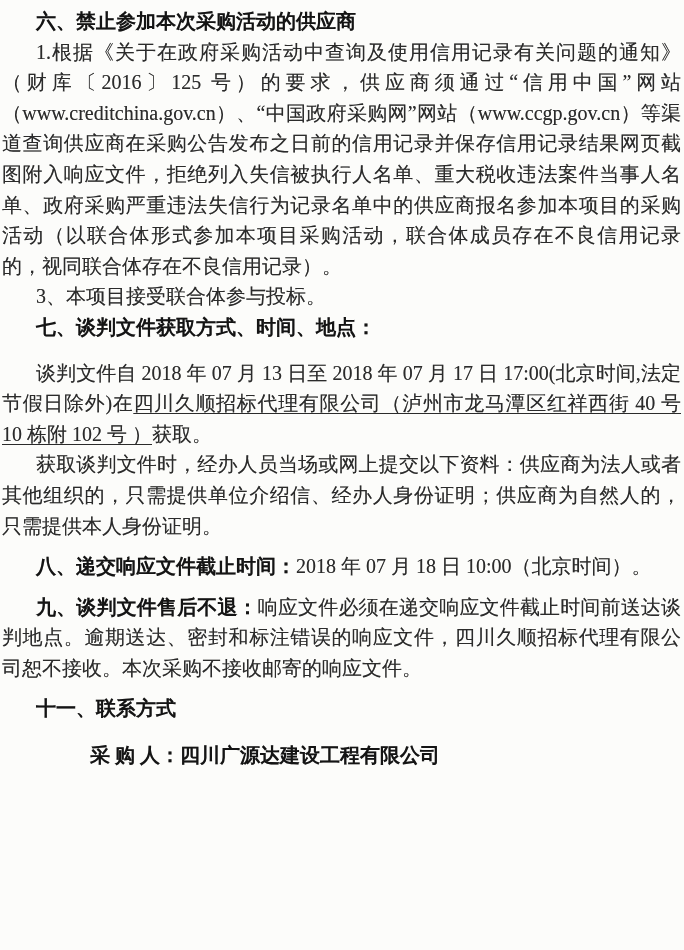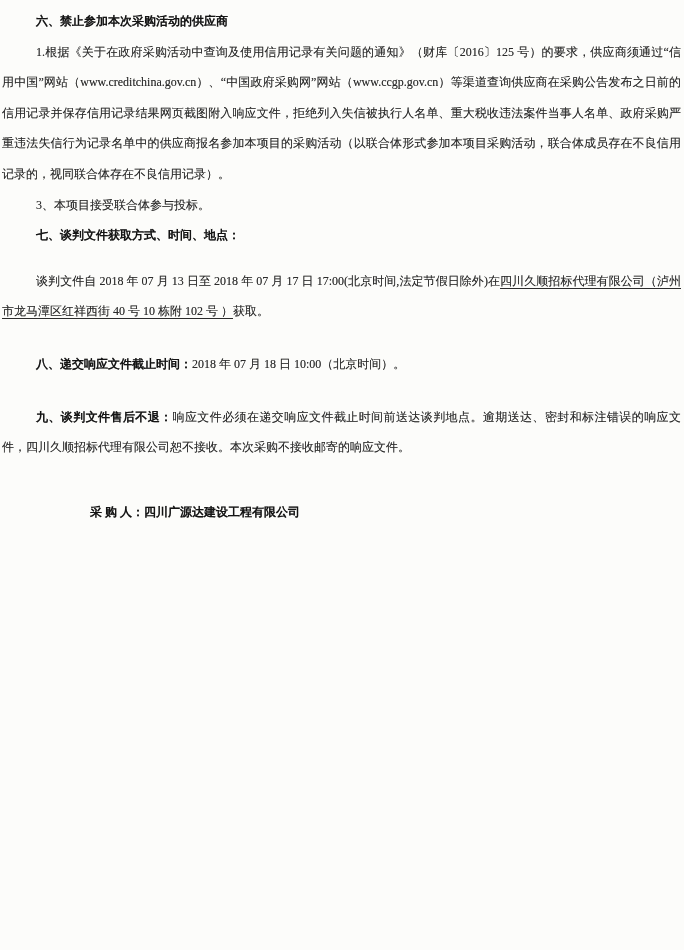--- a/index.html
+++ b/index.html
@@ -10,40 +10,40 @@
     font-family: "Liberation Serif", "DejaVu Serif", serif;
   }
   .page {
     position: relative;
     width: 684px;
     height: 950px;
     box-sizing: border-box;
     background: #fcfcfa;
     color: #2b2b2b;
     padding: 6px 3px 0 2px;
-    font-size: 12px;
+    font-size: 20px;
     line-height: 30.6px;
     text-align: justify;
     overflow: hidden;
     text-shadow: 0 0 0.4px rgba(40,40,40,0.45);
   }
   .para {
     margin: 0;
     text-indent: 34px;
   }
   .bold, b { font-weight: 700; color: #141414; }
   .u {
     text-decoration: underline;
     text-underline-offset: 3px;
     text-decoration-thickness: 1px;
   }
   .sp-after { margin-bottom: 15px; }
-  .sp-before { margin-top: 22px; }
+  .sp-before { margin-top: 10px; }
   .purchaser-line {
-    margin-top: 34px;
+    margin-top: 16px;
     text-indent: 88px;
     font-weight: 700;
     color: #141414;
   }
 </style>
 </head>
 <body>
 
 <div class="page">
 
@@ -52,22 +52,24 @@
   <p class="para">1.根据《关于在政府采购活动中查询及使用信用记录有关问题的通知》（财库〔2016〕125 号）的要求，供应商须通过“信用中国”网站（www.creditchina.gov.cn）、“中国政府采购网”网站（www.ccgp.gov.cn）等渠道查询供应商在采购公告发布之日前的信用记录并保存信用记录结果网页截图附入响应文件，拒绝列入失信被执行人名单、重大税收违法案件当事人名单、政府采购严重违法失信行为记录名单中的供应商报名参加本项目的采购活动（以联合体形式参加本项目采购活动，联合体成员存在不良信用记录的，视同联合体存在不良信用记录）。</p>
 
 
   <p class="para">3、本项目接受联合体参与投标。</p>
 
   <p class="para bold sp-after">七、谈判文件获取方式、时间、地点：</p>
 
   <p class="para"><span>谈判文件自 2018 年 07 月 13 日至 2018 年 07 月 17 日 17:00(北京时间,法定节假日除外)在</span><span class="u">四川久顺招标代理有限公司（泸州市龙马潭区红祥西街 40 号 10 栋附 102 号 ）</span><span>获取。</span></p>
 
 
+  <p class="para">获取谈判文件时，经办人员当场或网上提交以下资料：供应商为法人或者其他组织的，只需提供单位介绍信、经办人身份证明；供应商为自然人的，只需提供本人身份证明。</p>
 
   <p class="para sp-before"><b>八、递交响应文件截止时间：</b><span>2018 年 07 月 18 日 10:00（北京时间）。</span></p>
 
   <p class="para sp-before"><b>九、谈判文件售后不退：</b><span>响应文件必须在递交响应文件截止时间前送达谈判地点。逾期送达、密封和标注错误的响应文件，四川久顺招标代理有限公司恕不接收。本次采购不接收邮寄的响应文件。</span></p>
 
 
+  <p class="para bold sp-before">十一、联系方式</p>
 
   <p class="para purchaser-line"><span>采 购 人：</span><span>四川广源达建设工程有限公司</span></p>
 
 </div>
 
 </body></html>

